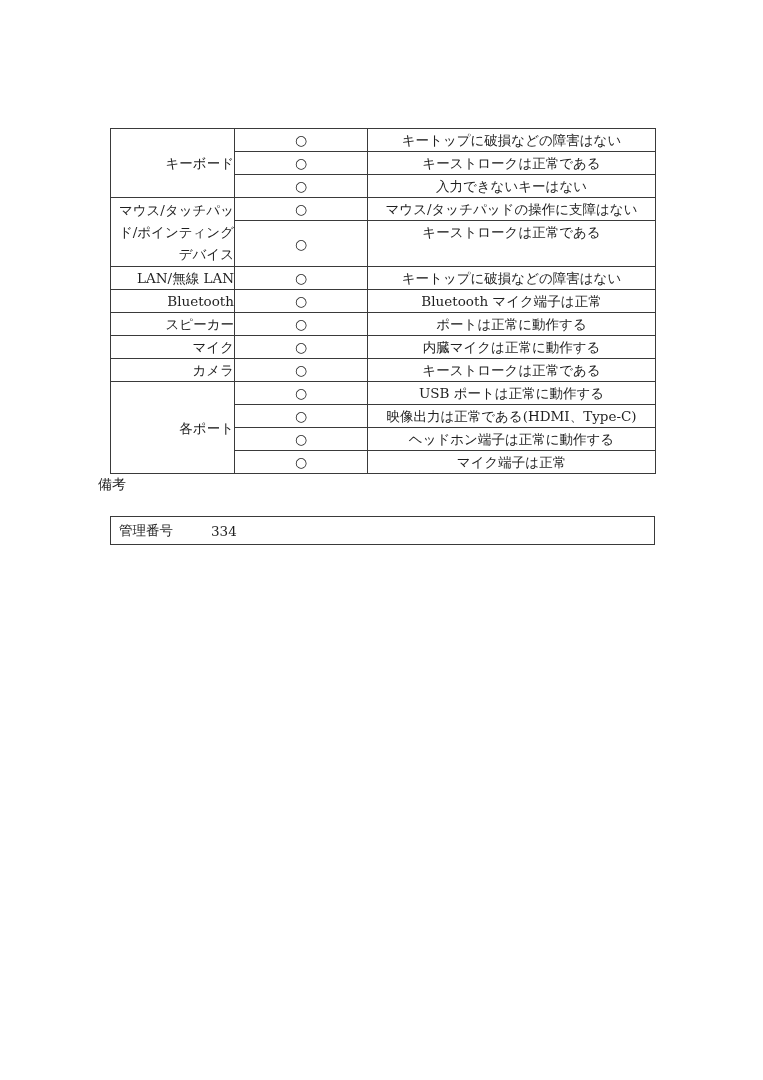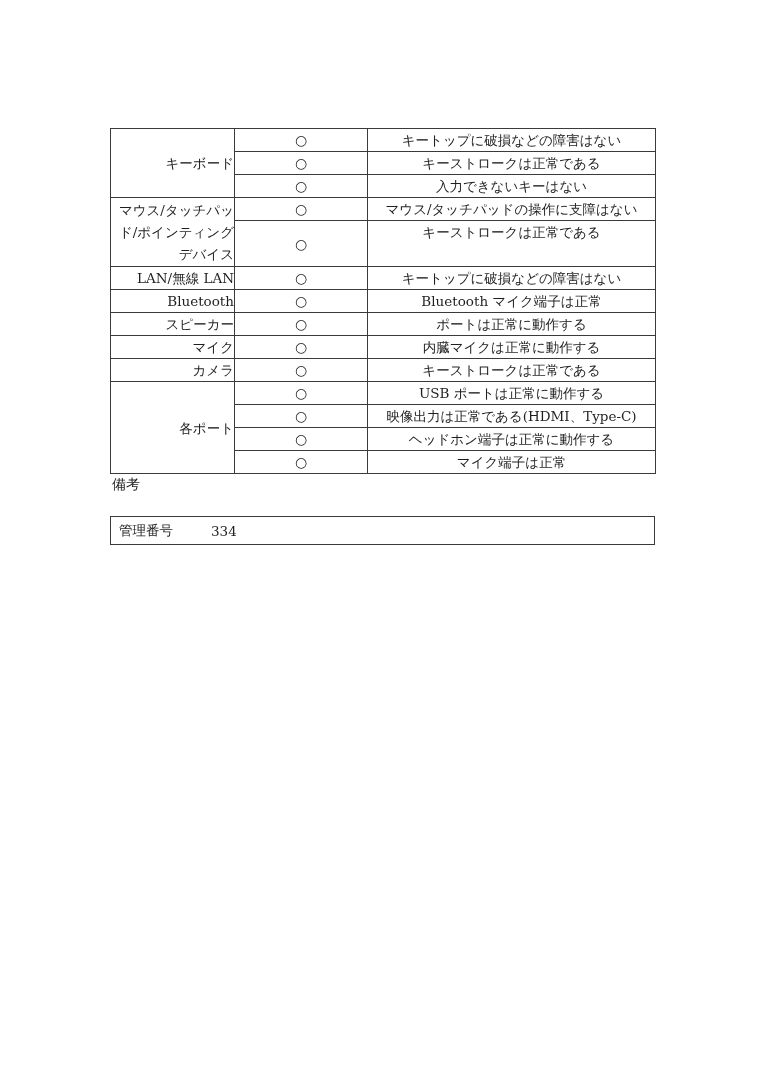--- a/index.html
+++ b/index.html
@@ -53,21 +53,21 @@
   td.desc {
     text-align: center;
     padding: 0 6px;
   }
   td.desc.top-align {
     vertical-align: top;
     line-height: 23px;
   }
   .remarks {
     position: absolute;
-    left: 112px;
+    left: 98px;
     top: 476px;
     font-size: 14px;
     line-height: 17px;
   }
   .mgmt-box {
     position: absolute;
     left: 110px;
     top: 516px;
     width: 543px;
     height: 27px;

